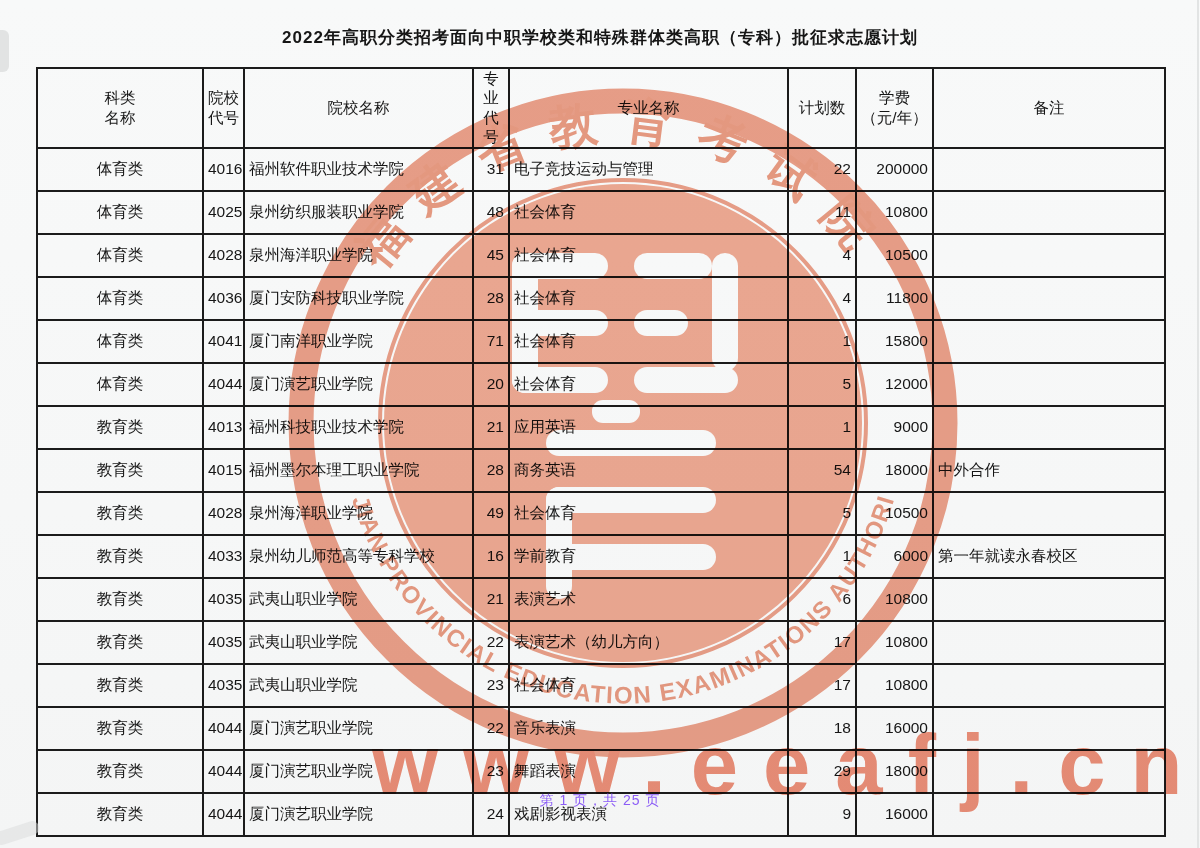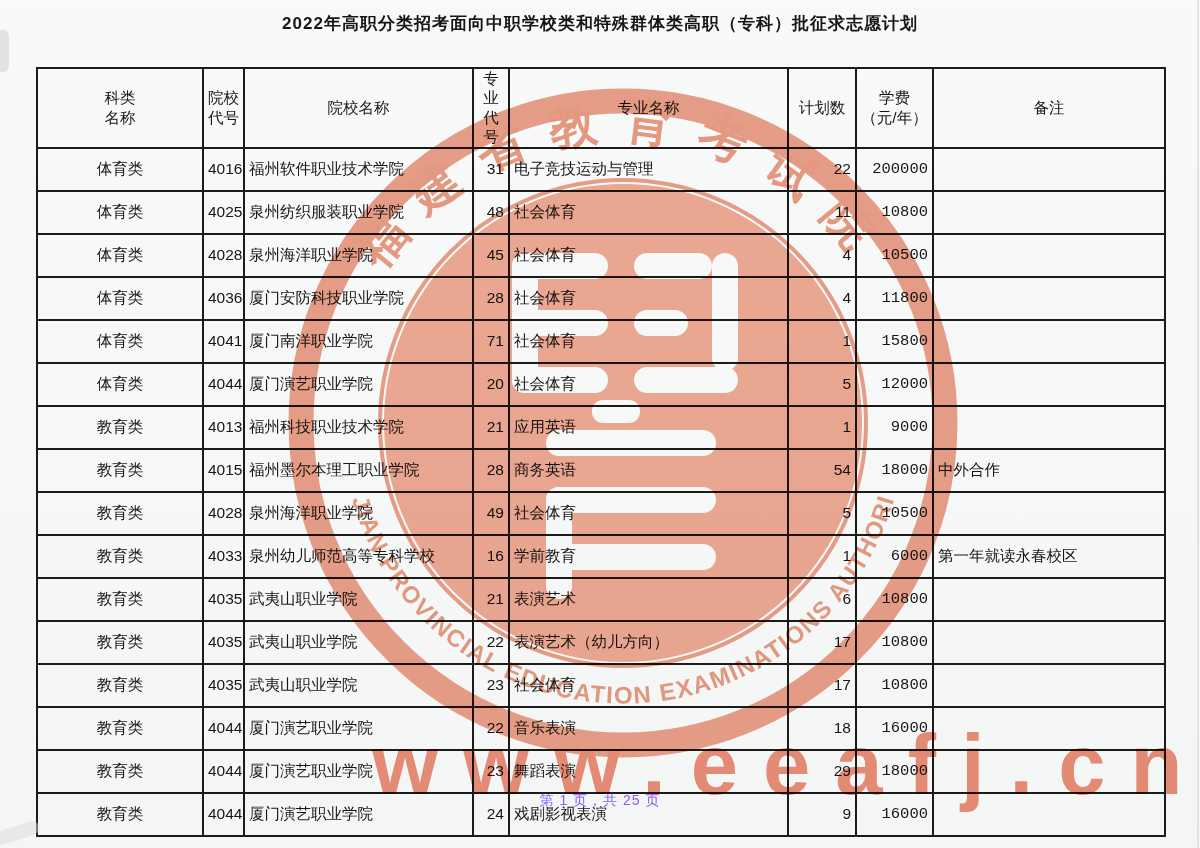--- a/index.html
+++ b/index.html
@@ -3,21 +3,21 @@
 <meta charset="utf-8">
 <style>
   html,body{margin:0;padding:0;}
   body{
     width:1200px;height:848px;position:relative;overflow:hidden;
     background:linear-gradient(180deg,#f8f9f9 0%,#f6f7f7 60%,#f4f5f5 100%);
     font-family:"Liberation Sans","DejaVu Sans",sans-serif;
     color:#161616;
   }
   .page-title{
-    position:absolute;top:12px;left:0;width:1200px;
+    position:absolute;top:26px;left:0;width:1200px;
     text-align:center;font-size:17px;font-weight:bold;letter-spacing:1px;
   }
   .sched-table{
     position:absolute;left:36px;top:67px;width:1128px;
     border-collapse:collapse;table-layout:fixed;
   }
   .sched-table th,.sched-table td{
     border:2px solid #1b1b1b;
     font-size:15.5px;
     padding:0 4px;
@@ -29,21 +29,21 @@
     height:45px;text-align:center;font-weight:normal;
     white-space:pre-line;line-height:1.25;
   }
   .sched-table tbody td{height:41px;}
   .col-category{text-align:center;}
   .col-code{text-align:center;padding:0 2px;border-radius:6px;}
   .col-school{text-align:left;margin-left:37px;}
   .col-majorcode{text-align:right;padding:0 1px;}
   .col-major{text-align:left;margin-left:10px;}
   .col-plan{text-align:right;padding-right:7px;}
-  .col-tuition{text-align:right;padding-right:7px;font-family:Liberation Mono, monospace;}
+  .col-tuition{text-align:right;padding-right:7px;}
   .col-remark{text-align:left;}
   .page-footer{
     position:absolute;top:792px;left:0;width:1200px;
     text-align:center;font-size:14px;letter-spacing:1px;color:#8b5cf6;
   }
   .watermark-svg{
     position:absolute;left:0;top:0;
     mix-blend-mode:multiply;
     pointer-events:none;
   }

